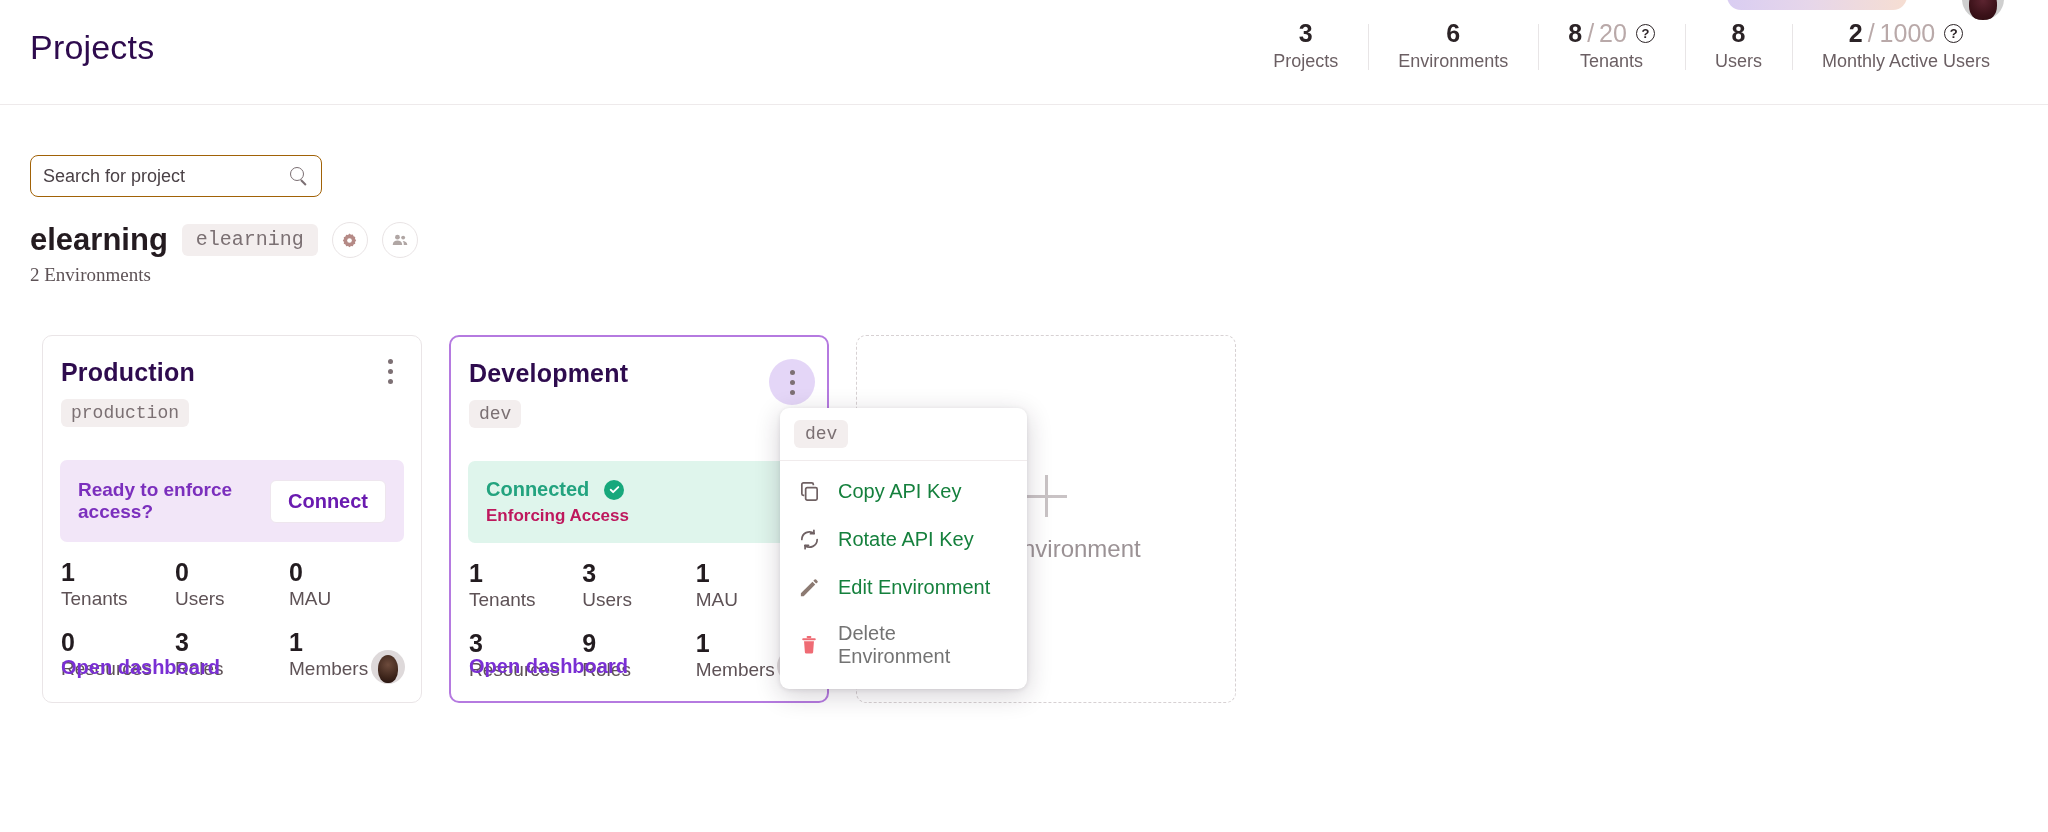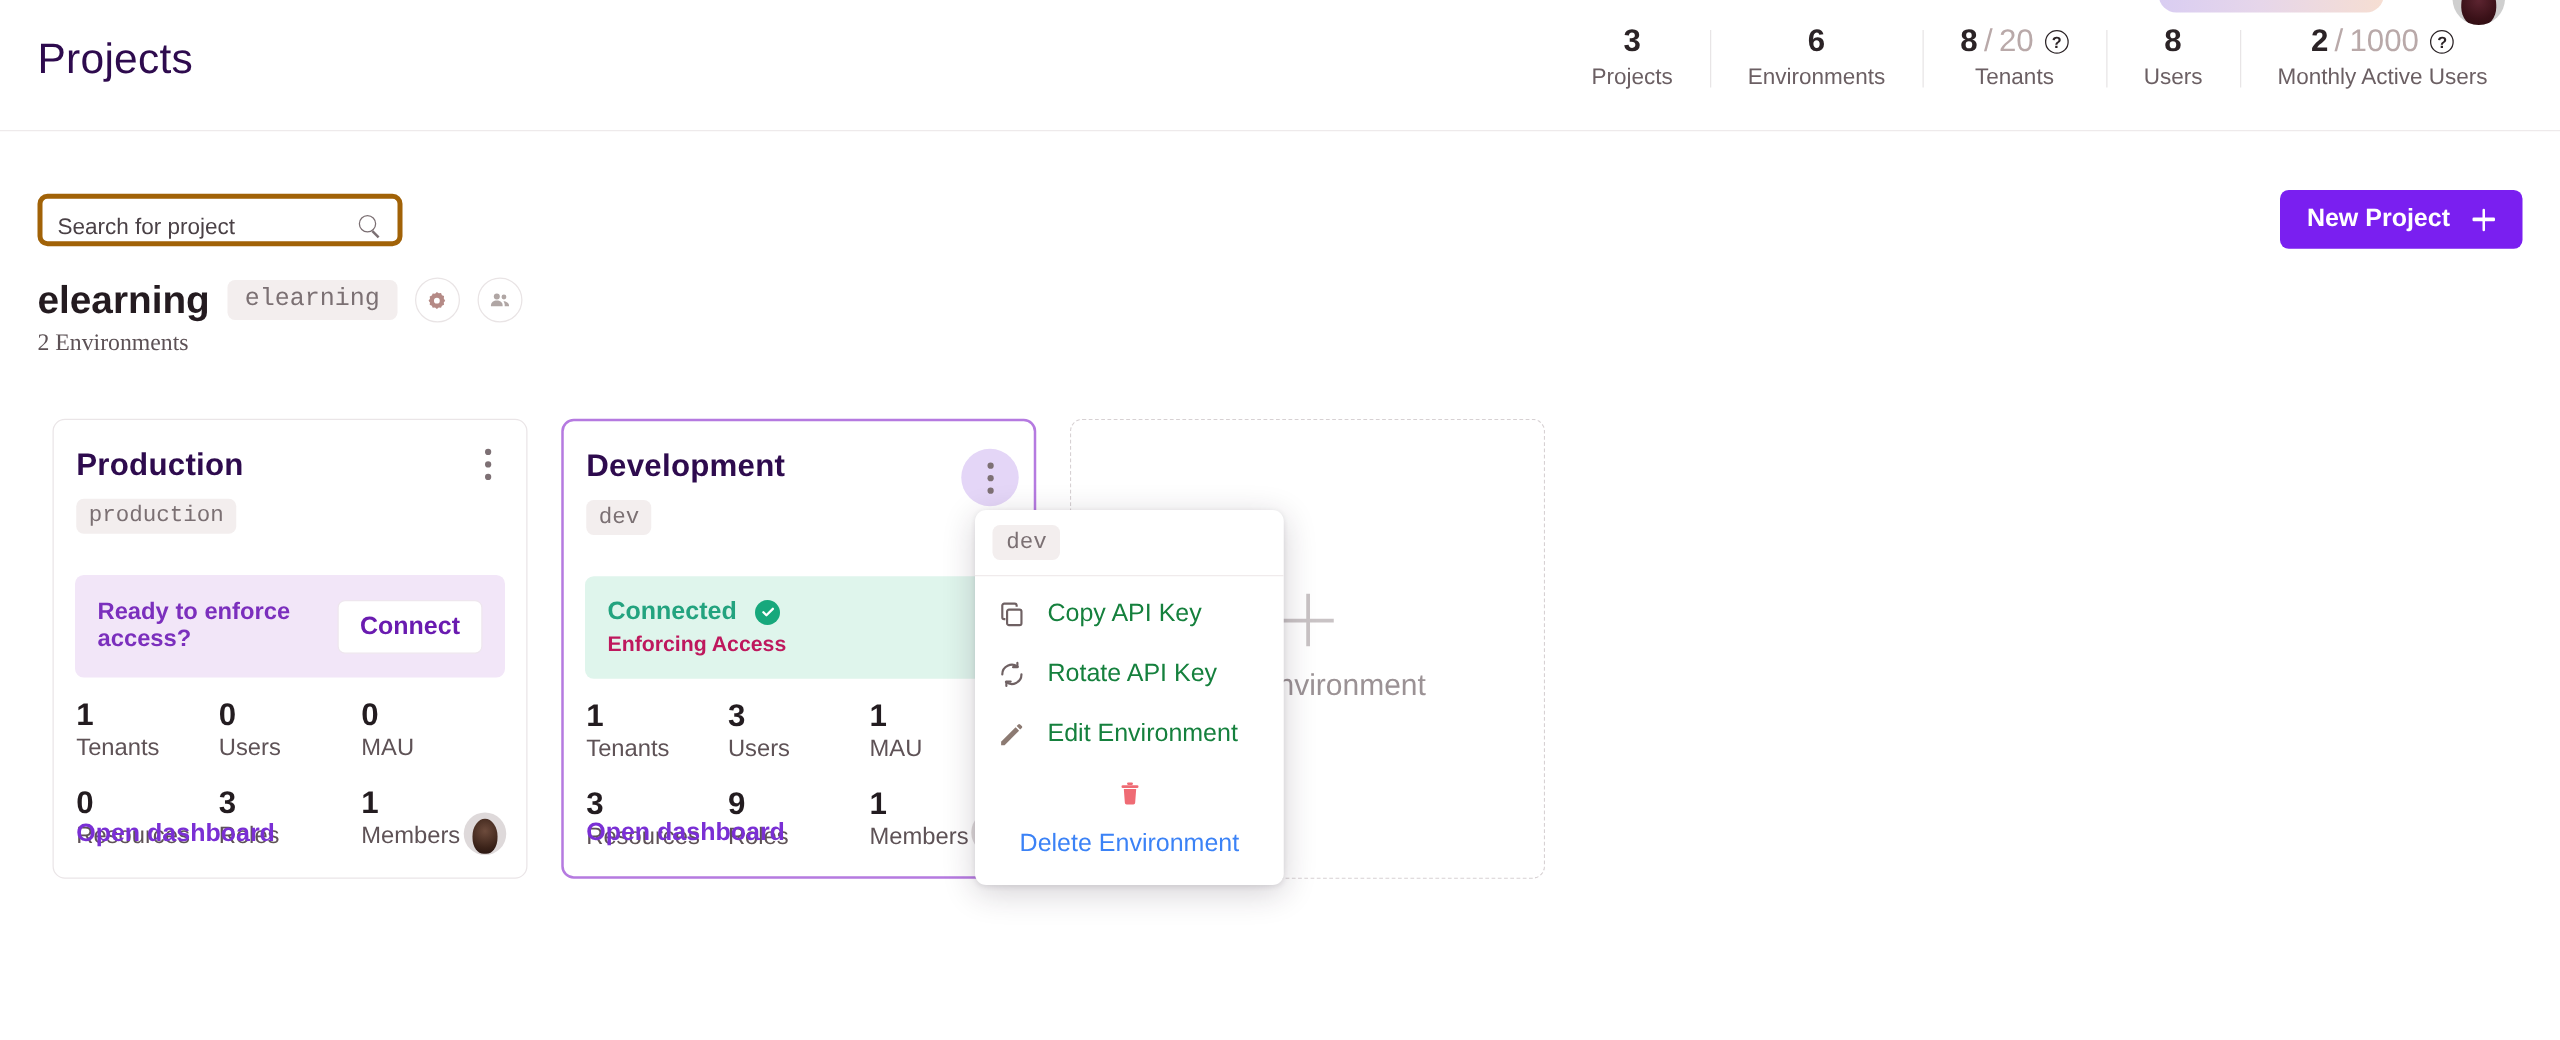--- a/index.html
+++ b/index.html
@@ -52,22 +52,22 @@
     font-size:13px; font-weight:700; color:#2b2326; margin-left:5px; line-height:1;
     font-family:"Liberation Sans", sans-serif;
   }
   .stat .lbl { font-size:18px; color:#6b5f63; margin-top:2px; white-space:nowrap; }
 
   .divider { position:absolute; left:0; right:0; top:104px; height:1px; background:#eeeaeb; }
 
   
   .search-box {
     position:absolute; left:30px; top:155px; width:292px; height:42px;
-    border:4px solid #a16207; border-radius:8px; background:#fff;
-    display:flex; align-items:flex-start; padding:12px 12px;
+    border:1px solid #a16207; border-radius:8px; background:#fff;
+    display:flex; align-items:center; padding:12px 12px;
   }
   .search-box input {
     flex:1; border:none; outline:none; font-size:18px; color:#3c3338;
     font-family:"Liberation Sans", sans-serif; background:transparent;
   }
   .search-box input::placeholder { color:#4a4146; }
   .search-icon { width:20px; height:20px; position:relative; flex:0 0 20px; }
   .search-icon::before {
     content:""; position:absolute; left:1px; top:1px; width:12px; height:12px;
     border:1.8px solid #7a6e72; border-radius:50%;
@@ -182,21 +182,21 @@
     box-shadow:0 6px 26px rgba(40,25,45,.20), 0 1px 4px rgba(40,25,45,.10);
     overflow:hidden; z-index:40;
   }
   .menu-head { padding:12px 14px 12px 14px; border-bottom:1px solid #f0ebec; }
   .menu-head .code-badge { font-size:18px; padding:5px 11px; margin:0; display:inline-block; }
   .menu-list { padding:6px 0 10px 0; }
   .menu-item {
     display:flex; align-items:center; gap:16px; padding:11px 16px; cursor:pointer;
     font-size:20px; color:#15803d;
   }
-  .menu-item.danger { color:#3b82f6;flex-direction:column; }
+  .menu-item.danger { color:#737373; }
   .mi-icon { width:26px; height:26px; flex:0 0 26px; display:flex; align-items:center; justify-content:center; }
   .mi-icon svg { display:block; }
 </style>
 </head>
 <body>
 
 <div class="page">
 
   <div class="top-pill"></div>
   <div class="top-avatar">
@@ -250,24 +250,20 @@
 
   </div>
 
   <div class="divider"></div>
 
   <div class="search-box">
     <input type="text" placeholder="Search for project" style="">
     <span class="search-icon"></span>
   </div>
 
-  <button class="new-project-btn">
-    <span>New Project</span>
-    <span class="plus-icon"></span>
-  </button>
 
   <div class="proj-head">
     <span class="proj-name">elearning</span>
     <span class="code-badge">elearning</span>
     <button class="round-btn">
       <span class="gear-icon">
         <svg width="17" height="17" viewBox="0 0 24 24" fill="#b58a86">
           <path d="M12 2.2l2.1 1.6 2.6-.3 1 2.4 2.4 1-.3 2.6L21.4 12l-1.6 2.1.3 2.6-2.4 1-1 2.4-2.6-.3L12 21.4l-2.1-1.6-2.6.3-1-2.4-2.4-1 .3-2.6L2.6 12l1.6-2.1-.3-2.6 2.4-1 1-2.4 2.6.3z"></path>
           <circle cx="12" cy="12" r="3.3" fill="#ffffff"></circle>
         </svg>

